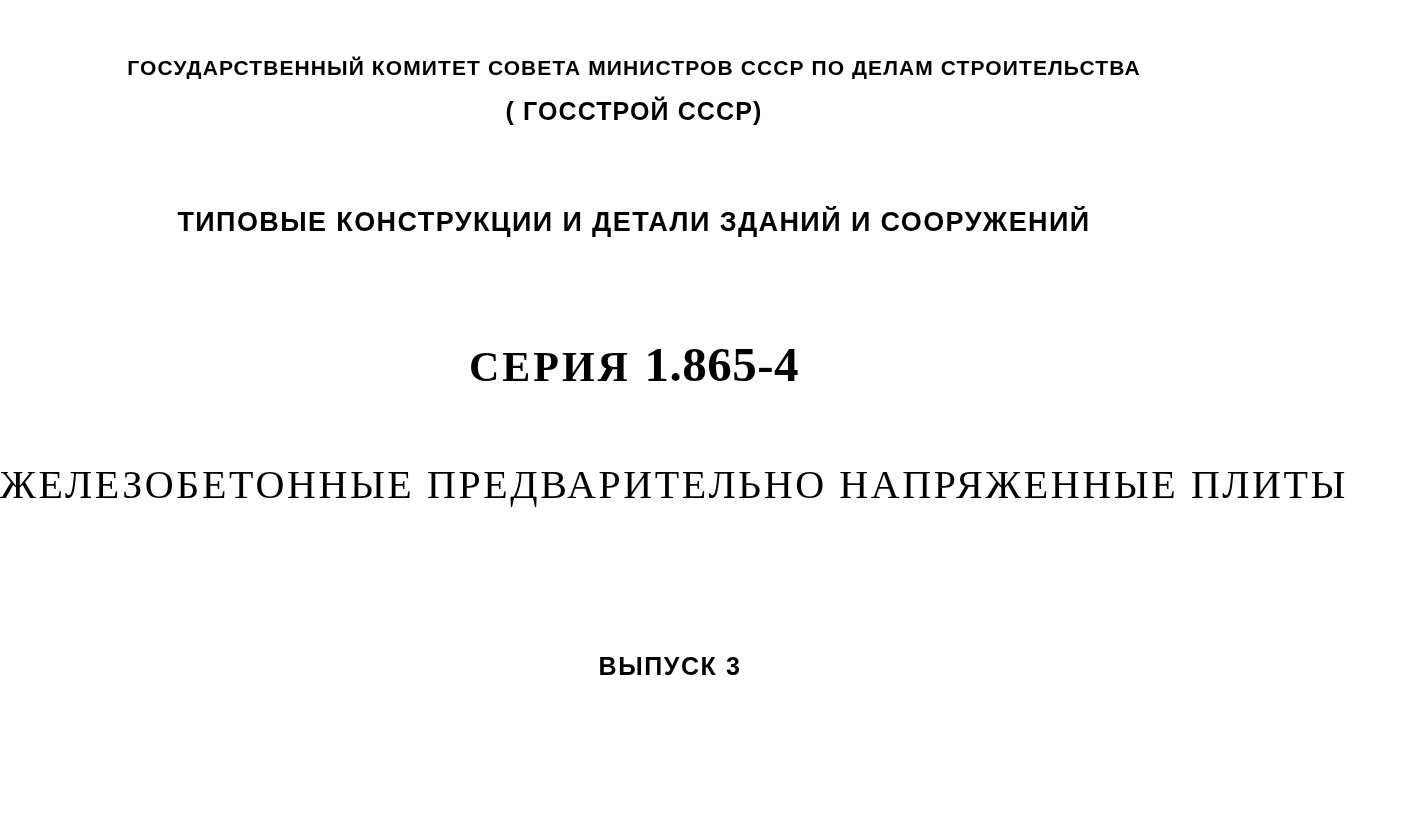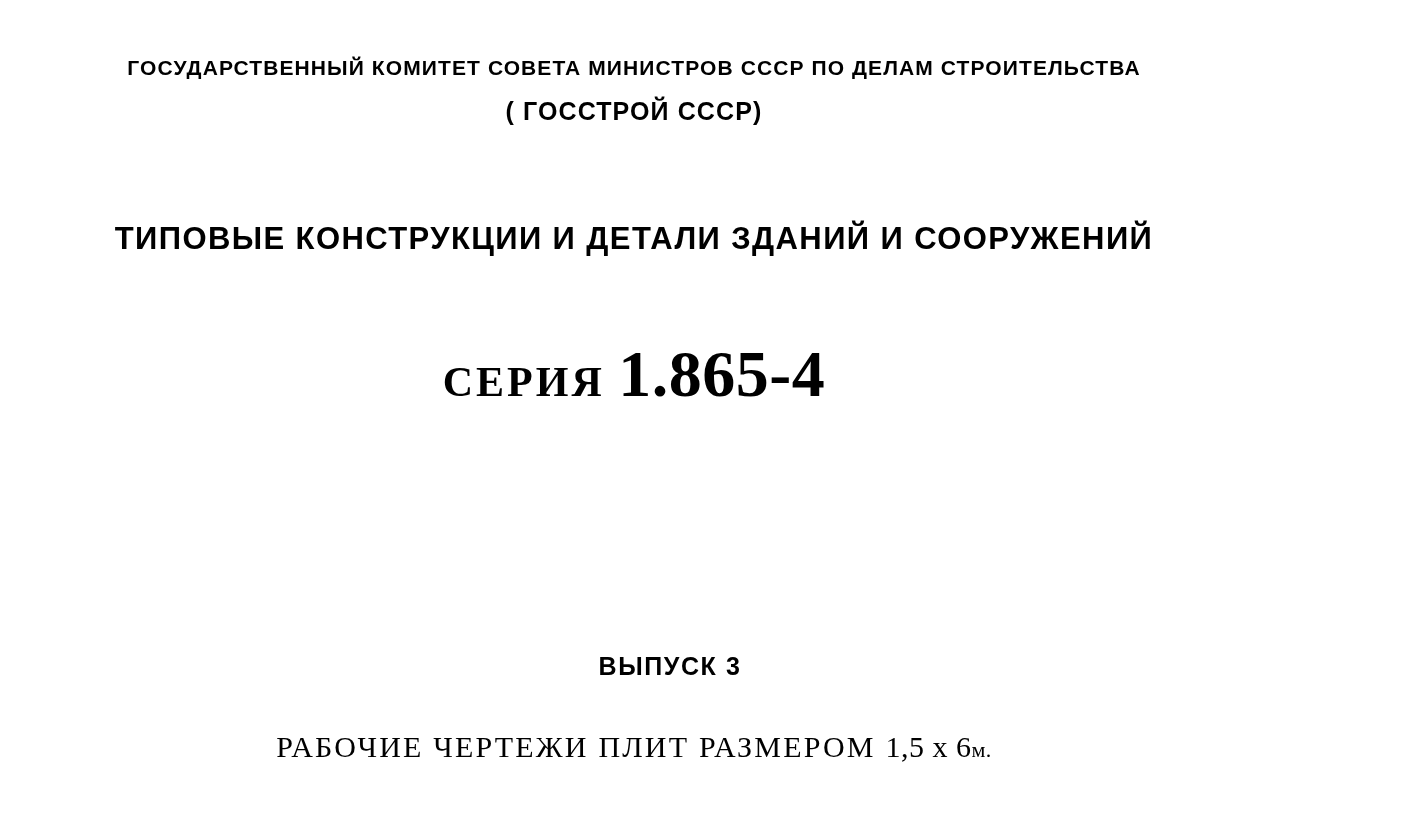--- a/index.html
+++ b/index.html
@@ -38,41 +38,41 @@
   .authority-2 {
     top: 97px;
     font-family: "Liberation Sans", sans-serif;
     font-weight: bold;
     font-size: 25px;
     letter-spacing: 1.1px;
   }
 
   
   .subtitle {
-    top: 221px;
+    top: 207px;
     font-family: "Liberation Sans", sans-serif;
     font-weight: bold;
-    font-size: 31px;
+    font-size: 27px;
     letter-spacing: 1.4px;
   }
 
   
   .series {
     top: 336px;
     font-family: "Liberation Serif", serif;
     font-weight: bold;
     font-size: 46px;
     letter-spacing: 2px;
   }
   .series .series-label {
     font-size: 42px;
     letter-spacing: 3px;
   }
   .series .series-number {
-    font-size: 66px;
+    font-size: 49px;
     letter-spacing: 0.5px;
   }
 
   
   .title-1 {
     top: 461px;
     font-family: "Liberation Serif", serif;
     font-size: 40px;
     letter-spacing: 2.6px;
   }
@@ -121,27 +121,22 @@
 
   <div class="line authority-2">( ГОССТРОЙ СССР)</div>
 
   <div class="line subtitle">ТИПОВЫЕ  КОНСТРУКЦИИ И ДЕТАЛИ ЗДАНИЙ И СООРУЖЕНИЙ</div>
 
   <div class="line series">
     <span class="series-label">СЕРИЯ</span>
     <span class="series-number">1.865-4</span>
   </div>
 
+  <div class="line title-1">ЖЕЛЕЗОБЕТОННЫЕ ПРЕДВАРИТЕЛЬНО НАПРЯЖЕННЫЕ ПЛИТЫ</div>
 
 
   <div class="line issue">
     <span>ВЫПУСК</span>
     <span>3</span>
   </div>
 
-  <div class="line description">
-    <span>РАБОЧИЕ ЧЕРТЕЖИ ПЛИТ РАЗМЕРОМ</span>
-    <span class="dims">
-      <span>1,5 x 6</span><span class="m">м.</span>
-    </span>
-  </div>
 
 </div>
 
 </body></html>

